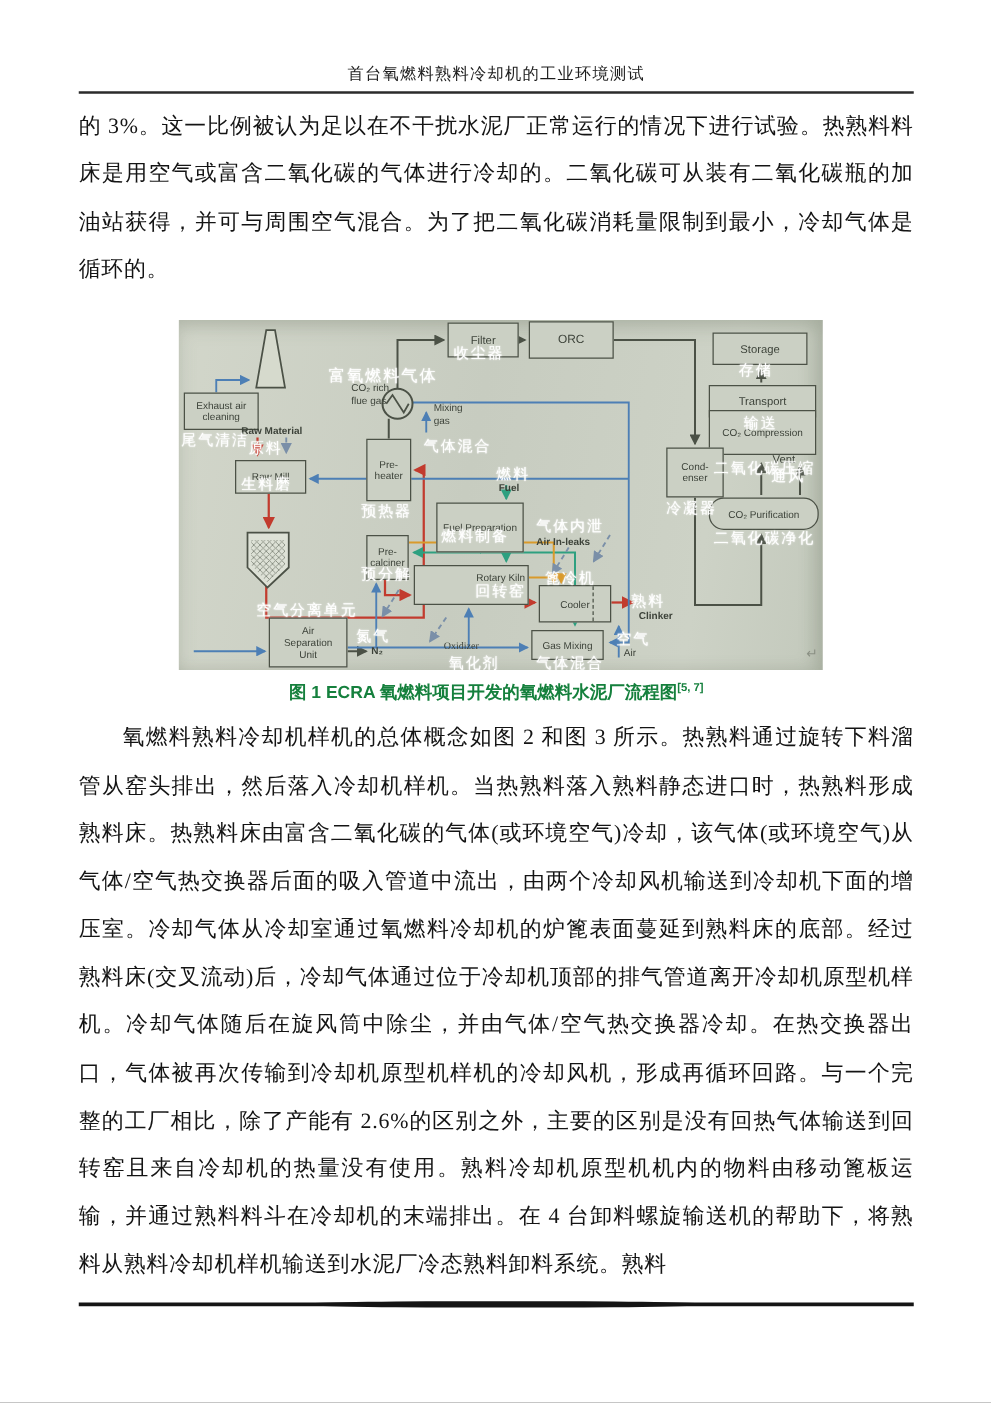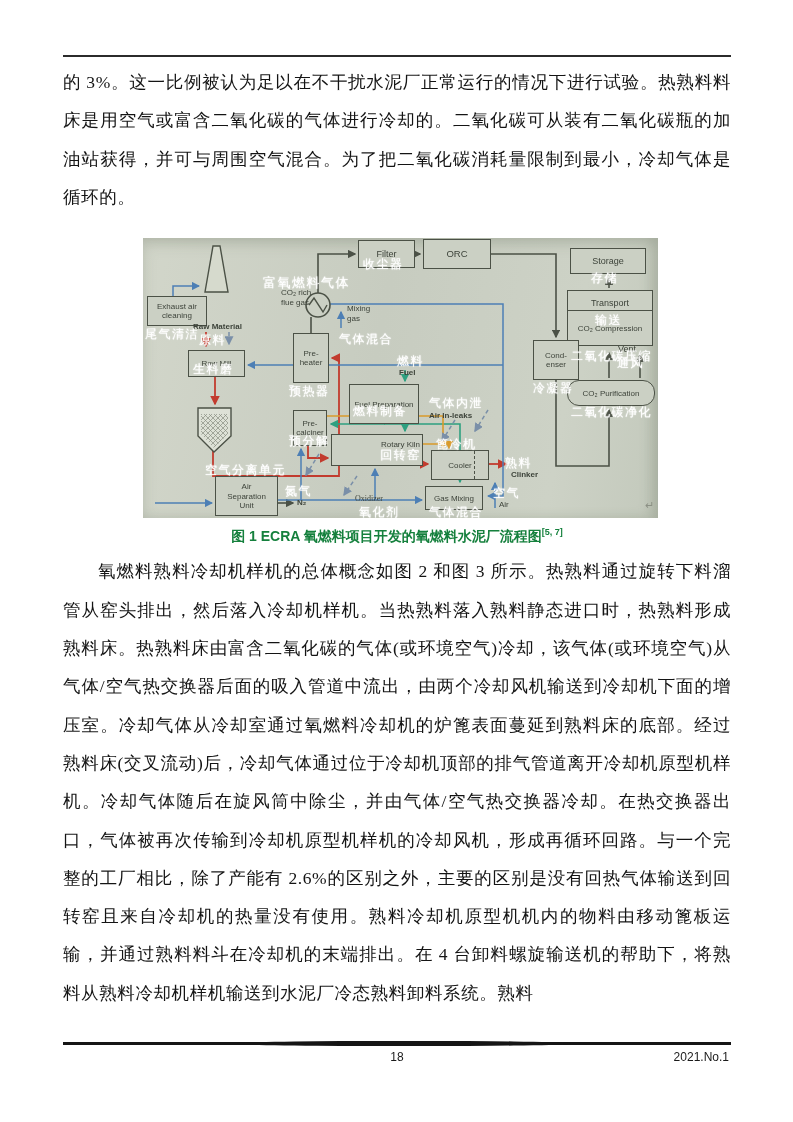--- a/index.html
+++ b/index.html
@@ -52,20 +52,21 @@
     background:#151515; border-radius:50% / 60%; }
   .footrow{ position:relative; height:20px; font:12px/20px "Liberation Sans", sans-serif; color:#1a1a1a; margin-top:2px;}
   .pageno{ position:absolute; left:0; right:0; text-align:center; }
   .issue{ position:absolute; right:2px; }
 </style>
 </head>
 <body>
 
 <div class="page">
 
+  <div class="running-head">首台氧燃料熟料冷却机的工业环境测试</div>
   <div class="head-rule"></div>
 
   <p class="body-par">的 3%。这一比例被认为足以在不干扰水泥厂正常运行的情况下进行试验。热熟料料床是用空气或富含二氧化碳的气体进行冷却的。二氧化碳可从装有二氧化碳瓶的加油站获得，并可与周围空气混合。为了把二氧化碳消耗量限制到最小，冷却气体是循环的。</p>
 
   <div class="figure-wrap">
     <svg class="lines" width="515" height="280" viewBox="0 0 515 280">
       <defs>
         <marker id="mB" viewBox="0 0 10 10" refX="8.5" refY="5" markerWidth="5.5" markerHeight="5.5" orient="auto-start-reverse">
             <path d="M0,0L10,5L0,10z" fill="#4b5146"></path>
           </marker>
@@ -225,19 +226,15 @@
   </div>
 
   <div class="caption">
     <span>图 1  ECRA 氧燃料项目开发的氧燃料水泥厂流程图</span><sup>[5, 7]</sup>
   </div>
 
   <p class="body-par indent">氧燃料熟料冷却机样机的总体概念如图 2 和图 3 所示。热熟料通过旋转下料溜管从窑头排出，然后落入冷却机样机。当热熟料落入熟料静态进口时，热熟料形成熟料床。热熟料床由富含二氧化碳的气体(或环境空气)冷却，该气体(或环境空气)从气体/空气热交换器后面的吸入管道中流出，由两个冷却风机输送到冷却机下面的增压室。冷却气体从冷却室通过氧燃料冷却机的炉篦表面蔓延到熟料床的底部。经过熟料床(交叉流动)后，冷却气体通过位于冷却机顶部的排气管道离开冷却机原型机样机。冷却气体随后在旋风筒中除尘，并由气体/空气热交换器冷却。在热交换器出口，气体被再次传输到冷却机原型机样机的冷却风机，形成再循环回路。与一个完整的工厂相比，除了产能有 2.6%的区别之外，主要的区别是没有回热气体输送到回转窑且来自冷却机的热量没有使用。熟料冷却机原型机机内的物料由移动篦板运输，并通过熟料料斗在冷却机的末端排出。在 4 台卸料螺旋输送机的帮助下，将熟料从熟料冷却机样机输送到水泥厂冷态熟料卸料系统。熟料</p>
 
   <div class="footer">
     <div class="footline"></div>
-    <div class="footrow">
-      <span class="pageno">18</span>
-      <span class="issue">2021.No.1</span>
-    </div>
   </div>
 
 </div>
 
 </body></html>

